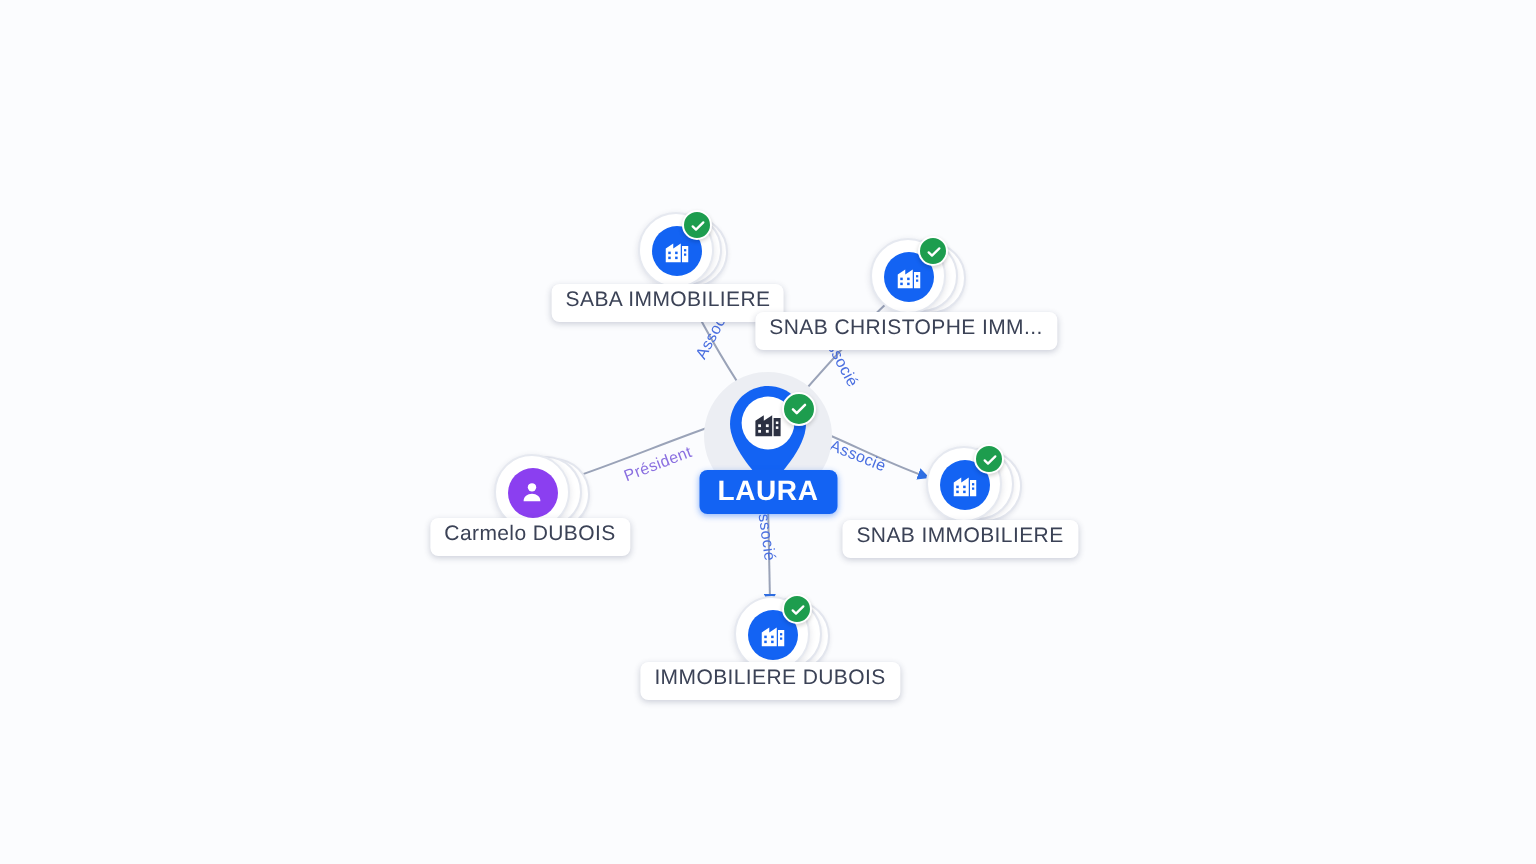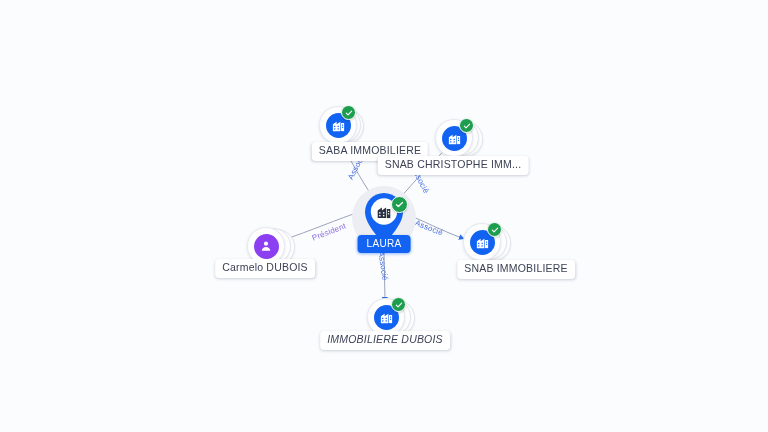--- a/index.html
+++ b/index.html
@@ -87,22 +87,22 @@
     padding: 3px 7px 4px 7px;
     border-radius: 4px;
     box-shadow: 0 1px 3px rgba(35,45,80,0.22);
     transform: translateX(-50%);
     line-height: 1.1;
   }
 
   .node-label.center-label {
     background: #1363f3;
     color: #ffffff;
-    font-size: 10px;
-    font-weight: 400;
+    font-size: 14px;
+    font-weight: 700;
     letter-spacing: 0.3px;
     border-radius: 4px;
     padding: 3px 9px 4px 9px;
     box-shadow: 0 1px 3px rgba(19,99,243,0.45);
   }
 
   
   .pin-halo {
     position: absolute;
     width: 64px;
@@ -184,21 +184,21 @@
           <rect x="17.6" y="10.5" width="1.8" height="1.8" fill="#1363f3"></rect>
           <rect x="17.6" y="14" width="1.8" height="1.8" fill="#1363f3"></rect>
         </svg>
       </div>
     </div>
     <div class="check" style="left:4px; top:-19px; width:13px; height:13px;">
       <svg width="8" height="8" viewBox="0 0 24 24" aria-hidden="true">
         <path d="M4 12.5l5 5L20 6.5" fill="none" stroke="#ffffff" stroke-width="3.4" stroke-linecap="round" stroke-linejoin="round"></path>
       </svg>
     </div>
-    <div class="node-label" style="left:-3px; top:18px;margin-left:36px;">SABA IMMOBILIERE</div>
+    <div class="node-label" style="left:-3px; top:18px;">SABA IMMOBILIERE</div>
   </div>
 
   <div class="node" style="left:453px; top:137px;">
     <div class="stack" style="left:-6px; top:-16px; width:34px; height:34px;"></div>
     <div class="stack" style="left:-10px; top:-17px; width:34px; height:34px;"></div>
     <div class="disc" style="left:-18px; top:-18px; width:36px; height:36px;">
       <div class="inner-badge" style="width:25px; height:25px; background:#1363f3;">
         <svg width="15" height="15" viewBox="0 0 24 24" aria-hidden="true">
           <path d="M3 21V10l6-4v4l6-4v15H3z" fill="#ffffff"></path>
           <rect x="16" y="8" width="5" height="13" fill="#ffffff"></rect>
@@ -234,21 +234,21 @@
           <rect x="17.6" y="10.5" width="1.8" height="1.8" fill="#1363f3"></rect>
           <rect x="17.6" y="14" width="1.8" height="1.8" fill="#1363f3"></rect>
         </svg>
       </div>
     </div>
     <div class="check" style="left:6px; top:-19px; width:13px; height:13px;">
       <svg width="8" height="8" viewBox="0 0 24 24" aria-hidden="true">
         <path d="M4 12.5l5 5L20 6.5" fill="none" stroke="#ffffff" stroke-width="3.4" stroke-linecap="round" stroke-linejoin="round"></path>
       </svg>
     </div>
-    <div class="node-label" style="left:-1px; top:19px;margin-left:36px;">SNAB IMMOBILIERE</div>
+    <div class="node-label" style="left:-1px; top:19px;">SNAB IMMOBILIERE</div>
   </div>
 
   <div class="node" style="left:385px; top:316px;">
     <div class="stack" style="left:-6px; top:-16px; width:34px; height:34px;"></div>
     <div class="stack" style="left:-10px; top:-17px; width:34px; height:34px;"></div>
     <div class="disc" style="left:-18px; top:-18px; width:36px; height:36px;">
       <div class="inner-badge" style="width:25px; height:25px; background:#1363f3;">
         <svg width="15" height="15" viewBox="0 0 24 24" aria-hidden="true">
           <path d="M3 21V10l6-4v4l6-4v15H3z" fill="#ffffff"></path>
           <rect x="16" y="8" width="5" height="13" fill="#ffffff"></rect>
@@ -259,21 +259,21 @@
           <rect x="17.6" y="10.5" width="1.8" height="1.8" fill="#1363f3"></rect>
           <rect x="17.6" y="14" width="1.8" height="1.8" fill="#1363f3"></rect>
         </svg>
       </div>
     </div>
     <div class="check" style="left:6px; top:-19px; width:13px; height:13px;">
       <svg width="8" height="8" viewBox="0 0 24 24" aria-hidden="true">
         <path d="M4 12.5l5 5L20 6.5" fill="none" stroke="#ffffff" stroke-width="3.4" stroke-linecap="round" stroke-linejoin="round"></path>
       </svg>
     </div>
-    <div class="node-label" style="left:0px; top:15px;font-style:italic;">IMMOBILIERE DUBOIS</div>
+    <div class="node-label" style="left:0px; top:15px;">IMMOBILIERE DUBOIS</div>
   </div>
 
   <div class="node" style="left:265px; top:245px;">
     <div class="stack" style="left:-6px; top:-16px; width:34px; height:34px;"></div>
     <div class="stack" style="left:-10px; top:-17px; width:34px; height:34px;"></div>
     <div class="disc" style="left:-18px; top:-18px; width:36px; height:36px;">
       <div class="inner-badge" style="width:25px; height:25px; background:#8b3ff0;">
         <svg width="14" height="14" viewBox="0 0 24 24" aria-hidden="true">
           <circle cx="12" cy="8" r="3.6" fill="#ffffff"></circle>
           <path d="M4.8 20c0-4 3.3-6.4 7.2-6.4S19.2 16 19.2 20z" fill="#ffffff"></path>

